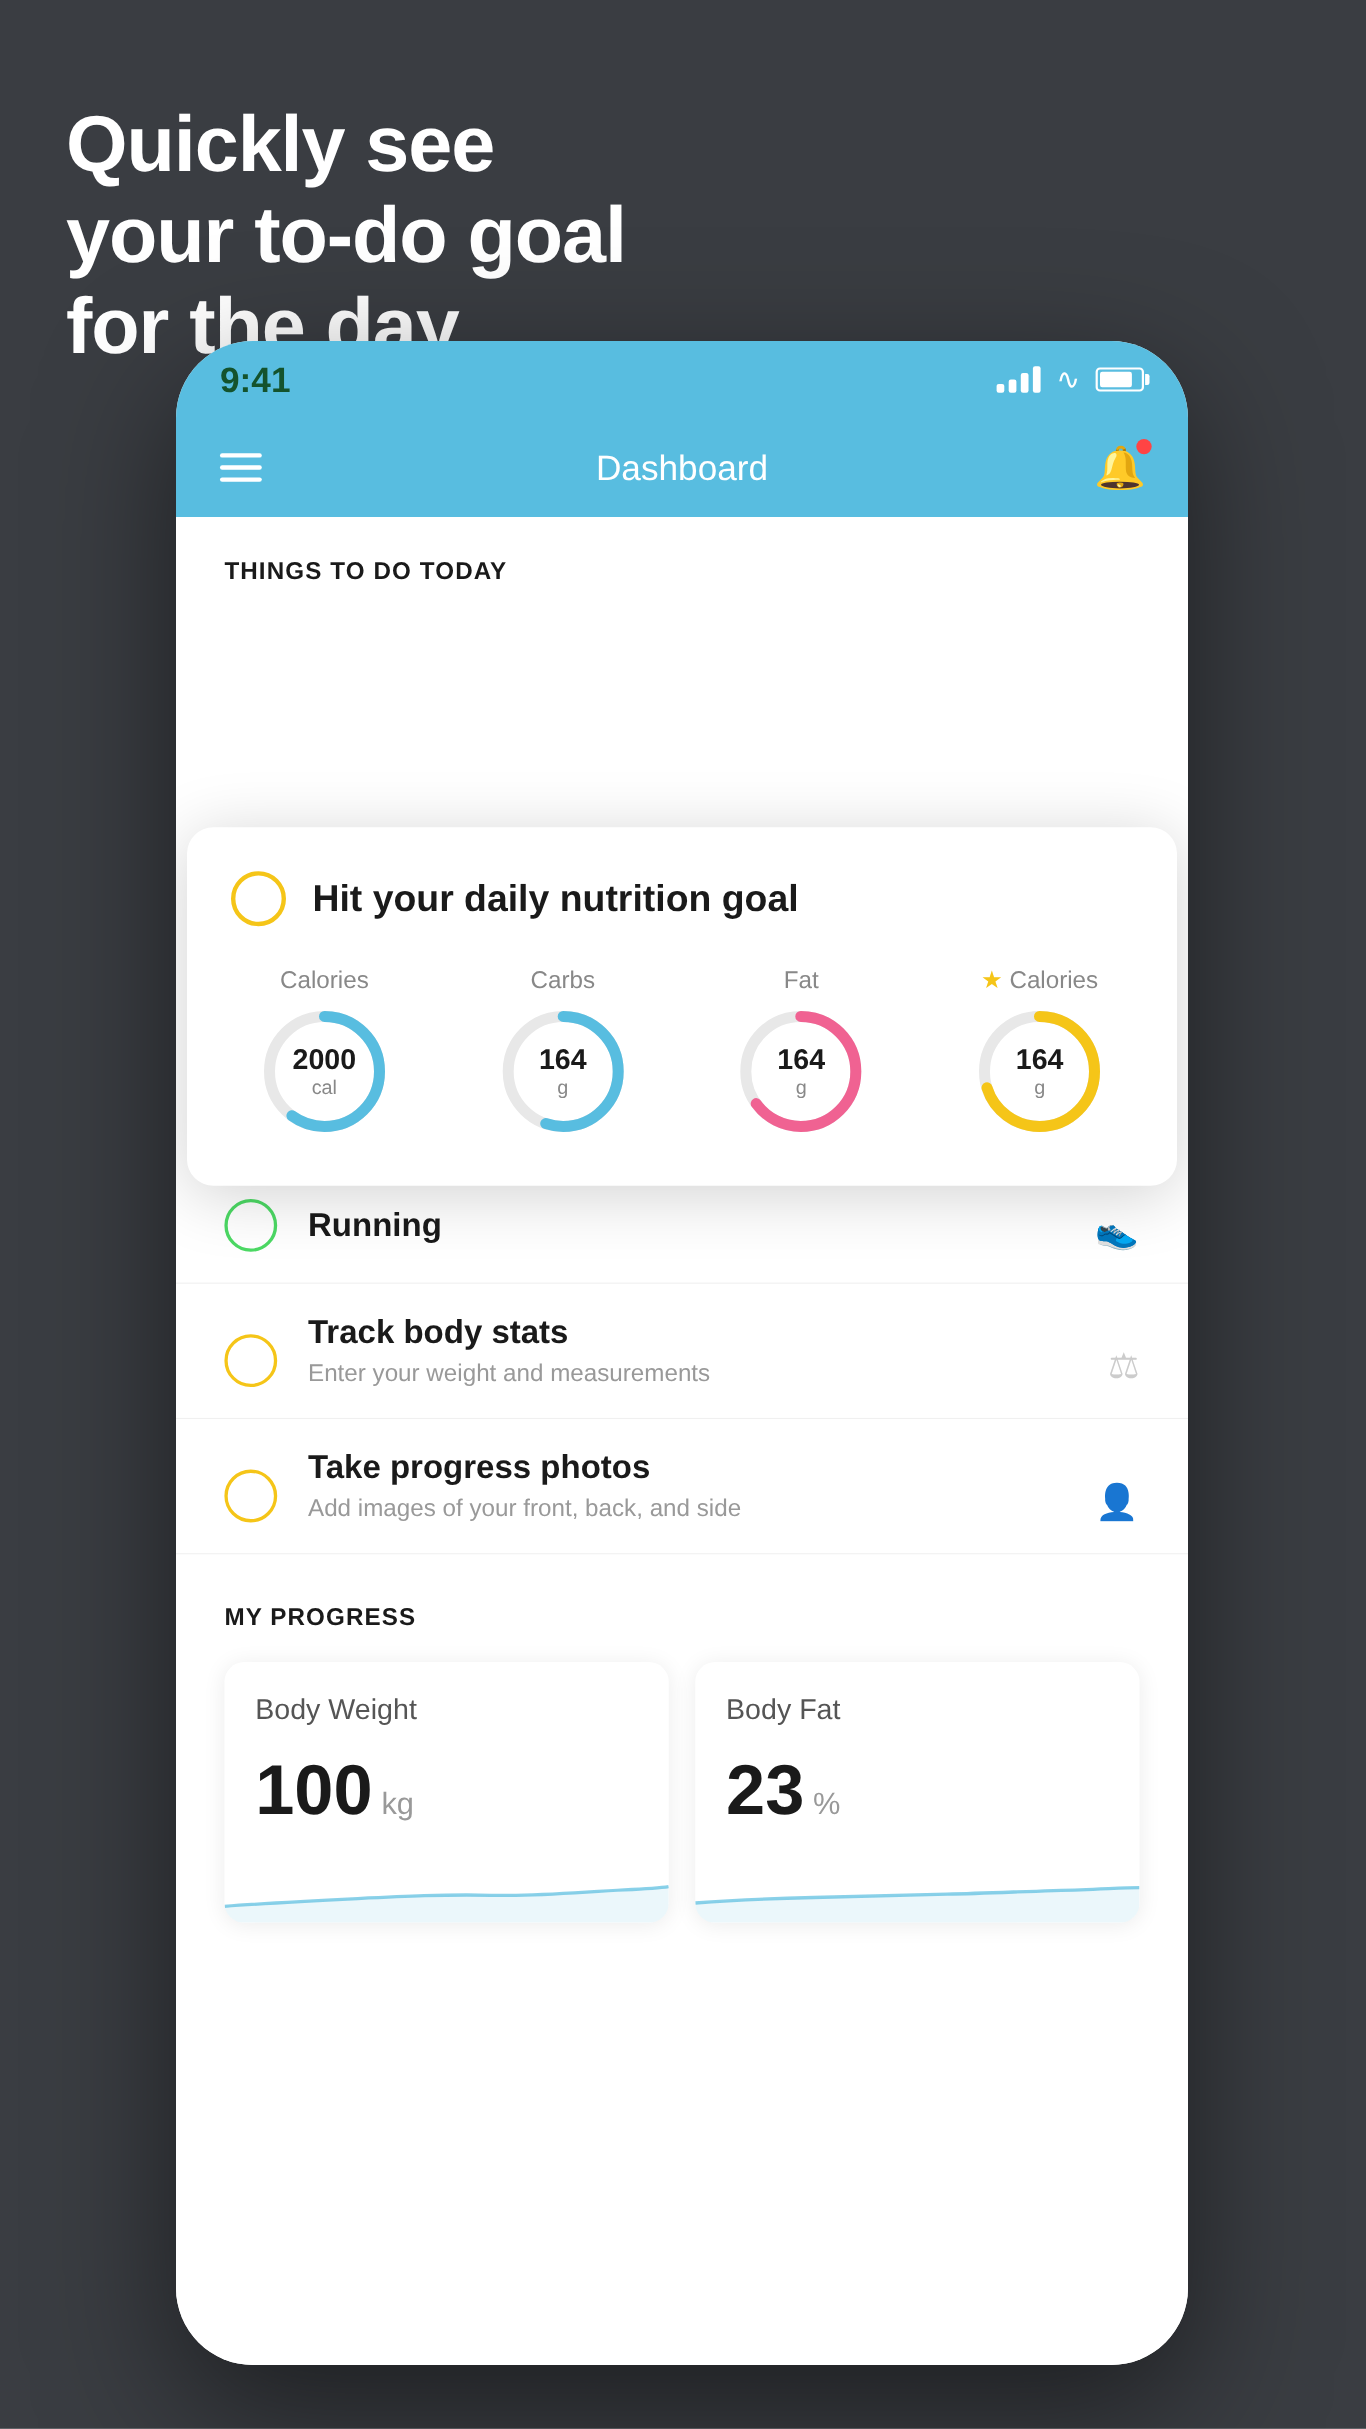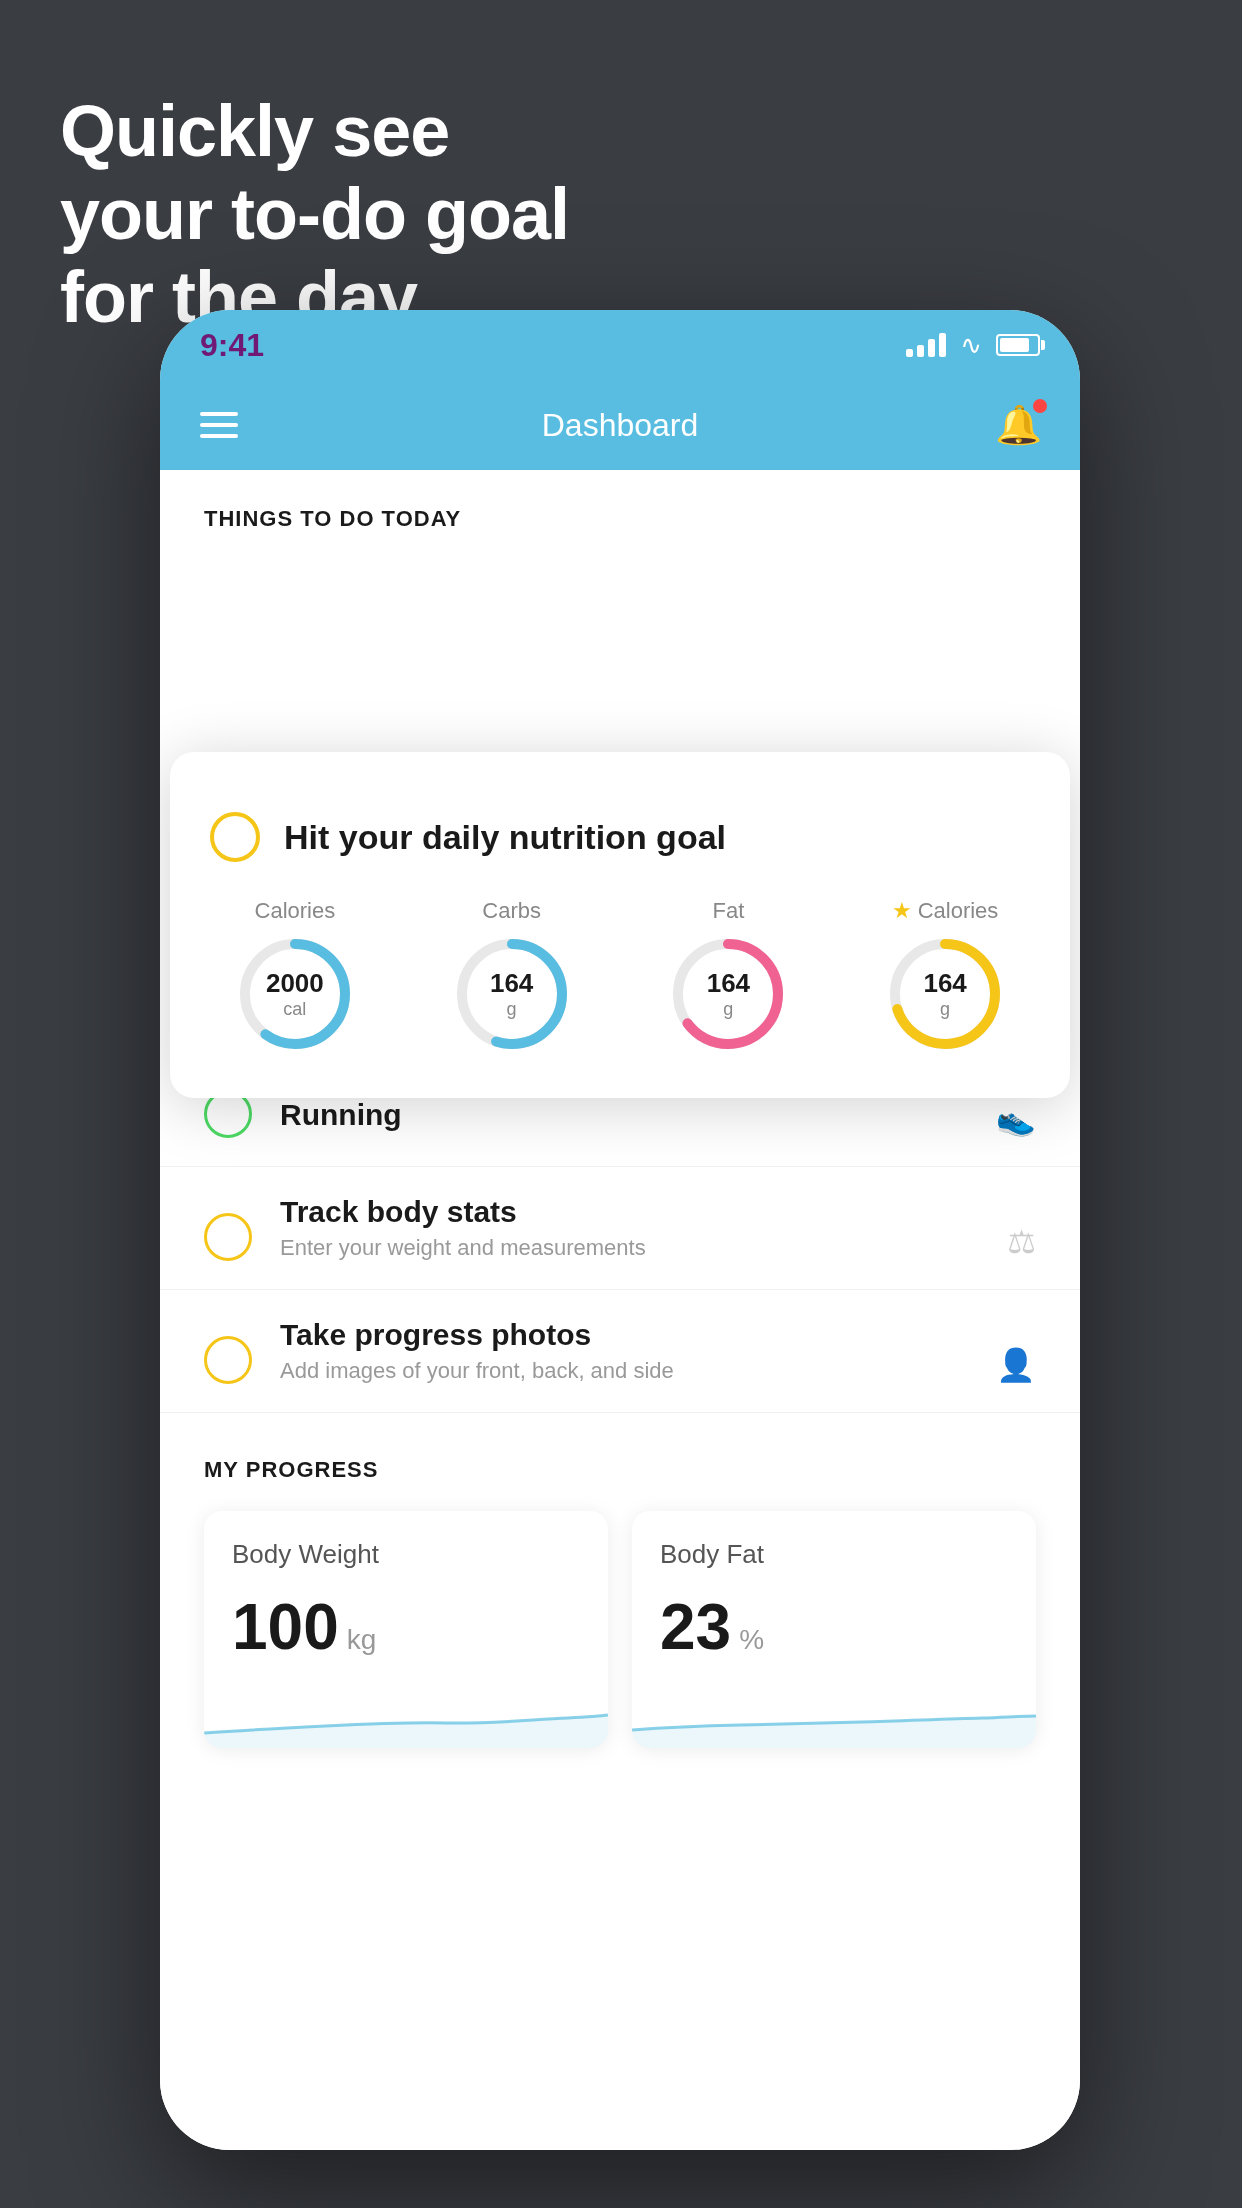--- a/index.html
+++ b/index.html
@@ -42,21 +42,21 @@
     .status-bar {
       background: #58bde0;
       height: 70px;
       display: flex;
       align-items: center;
       justify-content: space-between;
       padding: 0 40px;
     }
 
     .status-time {
-      color: #701a75;
+      color: #14532d;
       font-size: 32px;
       font-weight: 600;
     }
 
     .status-icons {
       display: flex;
       align-items: center;
       gap: 14px;
     }
 
@@ -183,21 +183,21 @@
     }
 
     
     .floating-card {
       position: absolute;
       top: 200px;
       left: -20px;
       right: -20px;
       background: white;
       border-radius: 24px;
-      padding: 60px 40px 44px;
+      padding: 40px 40px 44px;
       box-shadow: 0 8px 60px rgba(0,0,0,0.18);
       z-index: 10;
     }
 
     .card-header {
       display: flex;
       align-items: center;
       gap: 24px;
       margin-bottom: 36px;
     }

